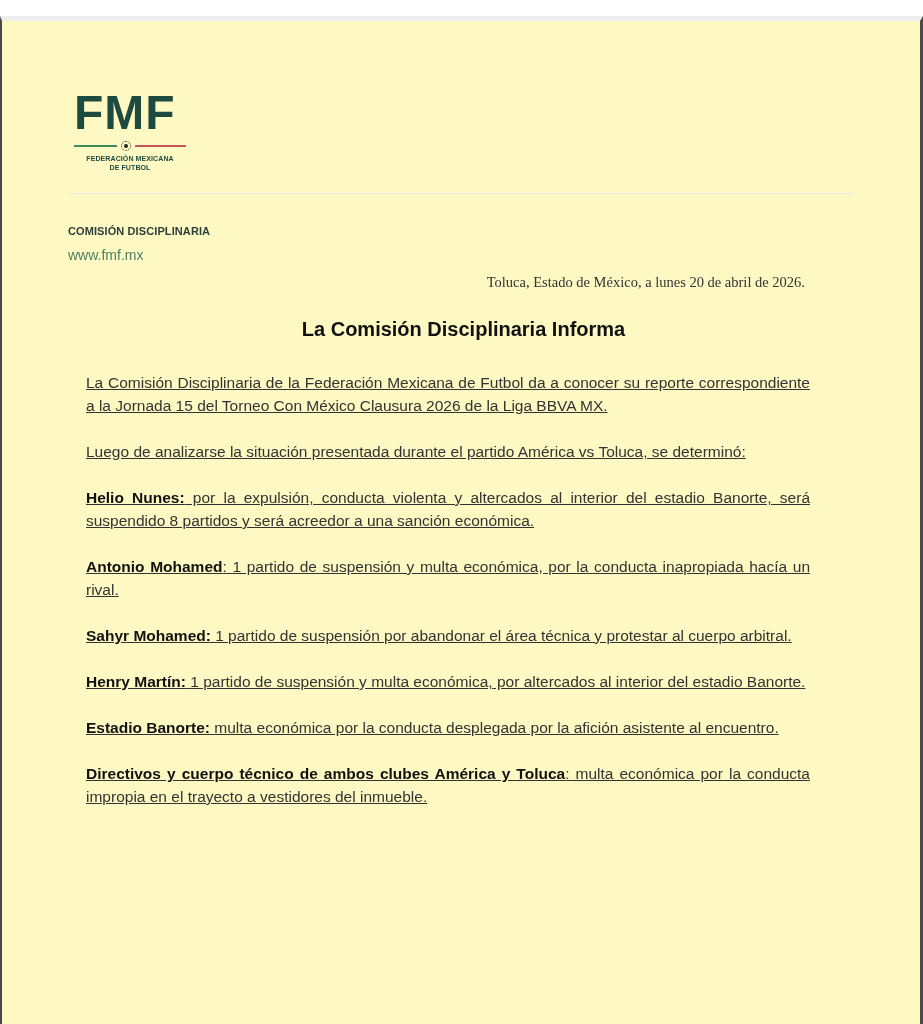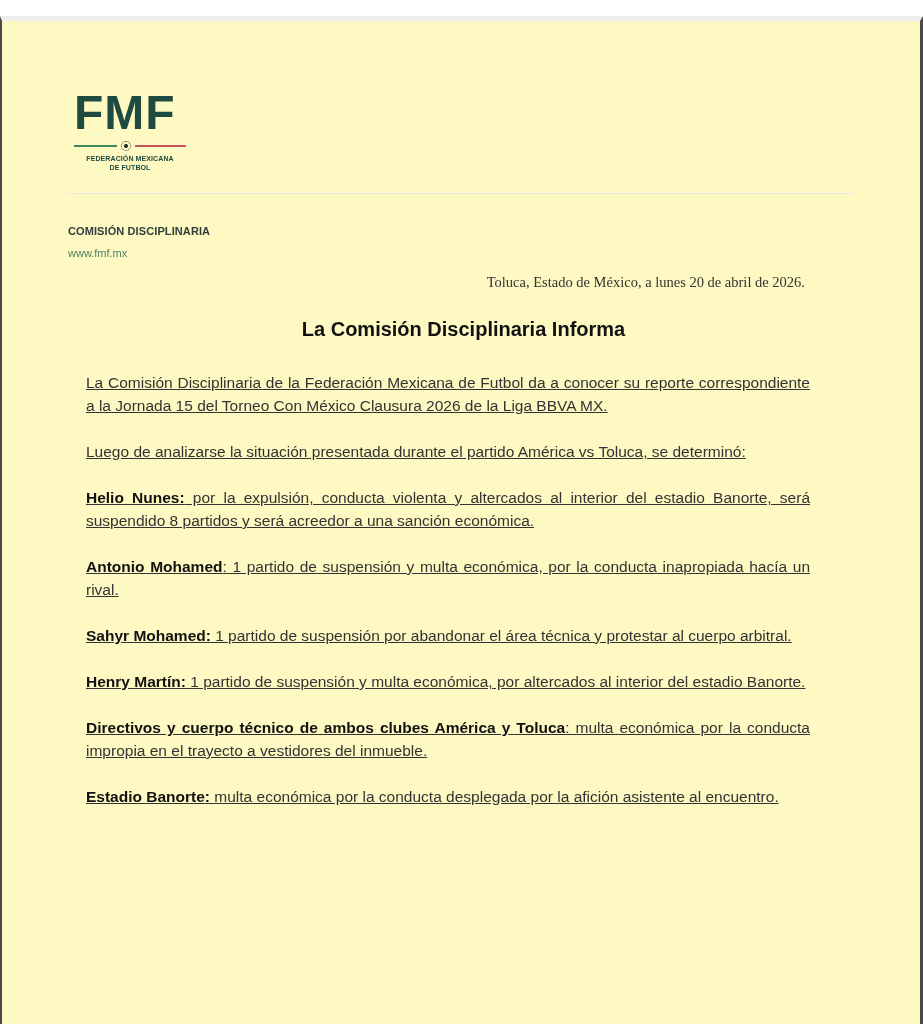--- a/index.html
+++ b/index.html
@@ -50,21 +50,21 @@
     .separator {
       position: absolute; left: 66px; top: 172px; width: 785px; height: 1px;
       background: #e8e8e8;
     }
     .commission {
       position: absolute; left: 66px; top: 204px;
       font-size: 11px; font-weight: bold; color: #2d3f3a; letter-spacing: 0.1px;
     }
     .website {
       position: absolute; left: 66px; top: 226px;
-      font-size: 11px; color: #4e7f62;
+      font-size: 14px; color: #4e7f62;
     }
     .date {
       position: absolute; right: 115px; top: 253px;
       font-size: 14.5px; color: #333; font-family: Liberation Serif, serif;
     }
     .title {
       position: absolute; left: 0; width: 923px; top: 297px; text-align: center;
       font-size: 20px; font-weight: bold; color: #111;
     }
     .body {
@@ -104,16 +104,16 @@
   <h1 class="title">La Comisión Disciplinaria Informa</h1>
 
   <div class="body">
     <p>La Comisión Disciplinaria de la Federación Mexicana de Futbol da a conocer su reporte correspondiente a la Jornada 15 del Torneo Con México Clausura 2026 de la Liga BBVA MX.</p>
     <p>Luego de analizarse la situación presentada durante el partido América vs Toluca, se determinó:</p>
 
     <p><b>Helio Nunes:</b><span> por la expulsión, conducta violenta y altercados al interior del estadio Banorte, será suspendido 8 partidos y será acreedor a una sanción económica.</span></p>
     <p><b>Antonio Mohamed</b><span>: 1 partido de suspensión y multa económica, por la conducta inapropiada hacía un rival.</span></p>
     <p><b>Sahyr Mohamed:</b><span> 1 partido de suspensión por abandonar el área técnica y protestar al cuerpo arbitral.</span></p>
     <p><b>Henry Martín:</b><span> 1 partido de suspensión y multa económica, por altercados al interior del estadio Banorte.</span></p>
+    <p><b>Estadio Banorte:</b><span> multa económica por la conducta desplegada por la afición asistente al encuentro.</span></p>
     <p><b>Directivos y cuerpo técnico de ambos clubes América y Toluca</b><span>: multa económica por la conducta impropia en el trayecto a vestidores del inmueble.</span></p>
-    <p><b>Estadio Banorte:</b><span> multa económica por la conducta desplegada por la afición asistente al encuentro.</span></p>
   </div>
 </div>
 
 </body></html>

